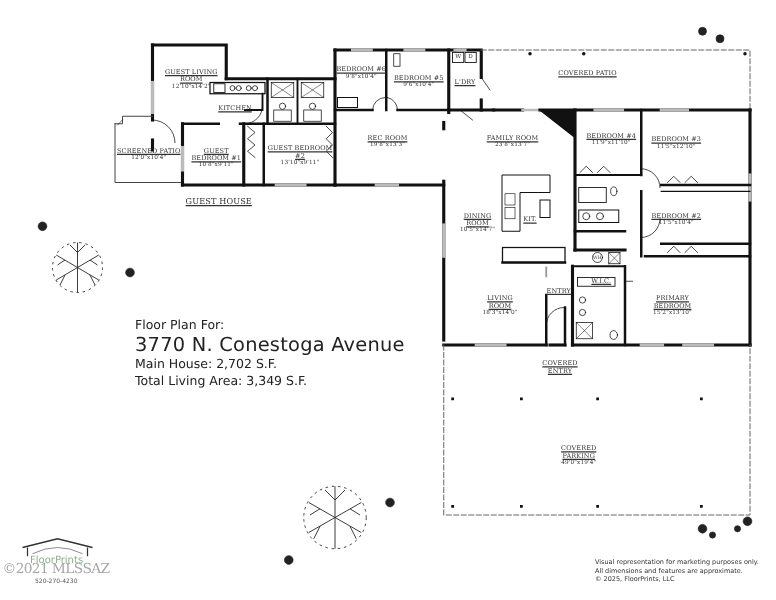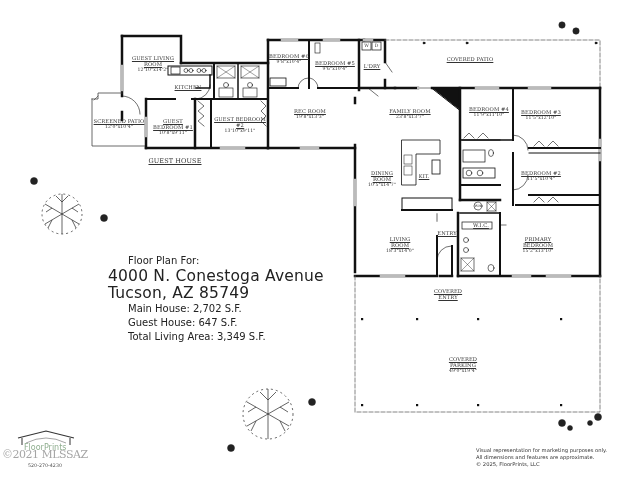--- a/index.html
+++ b/index.html
@@ -2,21 +2,21 @@
 <html><head>
 <meta charset="utf-8">
 <style>
   html, body { margin:0; padding:0; background:#ffffff; }
   body { width:621px; height:480px; position:relative; overflow:hidden; font-family:"DejaVu Sans", sans-serif; }
   #plan { position:absolute; left:0; top:0; }
   .lbl { position:absolute; font-family:"DejaVu Serif", serif; font-size:5.2px; color:#333; text-align:center; line-height:6px; letter-spacing:0.1px; }
   .lbl .nm { text-decoration:underline; display:block; }
   .lbl .dim { display:block; font-size:4.6px; }
   .info { position:absolute; left:108px; top:254px; color:#222; font-family:"DejaVu Sans", sans-serif; }
-  .info .small { font-size:10px; line-height:14px;margin-left:20px; }
+  .info .small { font-size:10px; line-height:14px; }
   .info .big { font-size:15.5px; line-height:17px; letter-spacing:0.2px; }
   .disc { position:absolute; left:476px; top:447px; font-size:5.2px; line-height:7px; color:#333; }
   .logo { position:absolute; left:14px; top:430px; width:80px; height:40px;text-align:center; }
   .logo .brand { position:absolute; left:10px; top:13px; font-size:8px; color:#8fae8f; }
   .logo .phone { position:absolute; left:14px; top:33px; font-size:4.8px; color:#555; }
   .logo .wm { position:absolute; left:-12px; top:18px; font-size:11px; color:#888; letter-spacing:-0.5px; opacity:0.75; font-family:"DejaVu Serif", serif; }
 </style>
 </head>
 <body>
 
@@ -300,24 +300,22 @@
   <span class="nm">COVERED PARKING</span>
   <span class="dim">49'0"x19'4"</span>
 </div>
 
 <div class="lbl" style="left:362px;top:43px;width:9px;font-size:4.5px;">W</div>
 <div class="lbl" style="left:372px;top:43px;width:9px;font-size:4.5px;">D</div>
 <div class="lbl" style="left:472px;top:203px;width:12px;font-size:3.6px;">WH</div>
 
 <div class="info">
   <div class="small">Floor Plan For:</div>
-  <div class="big">4000 N. Conestoga Avenue</div>
-  <div class="big">Tucson, AZ  85749</div>
+  <div class="big">3770 N. Conestoga Avenue</div>
   <div class="small">Main House:  2,702 S.F.</div>
-  <div class="small">Guest House:  647 S.F.</div>
   <div class="small">Total Living Area:  3,349 S.F.</div>
 </div>
 
 <div class="disc">
   <div>Visual representation for marketing purposes only.</div>
   <div>All dimensions and features are approximate.</div>
   <div>© 2025, FloorPrints, LLC</div>
 </div>
 
 <div class="logo">

